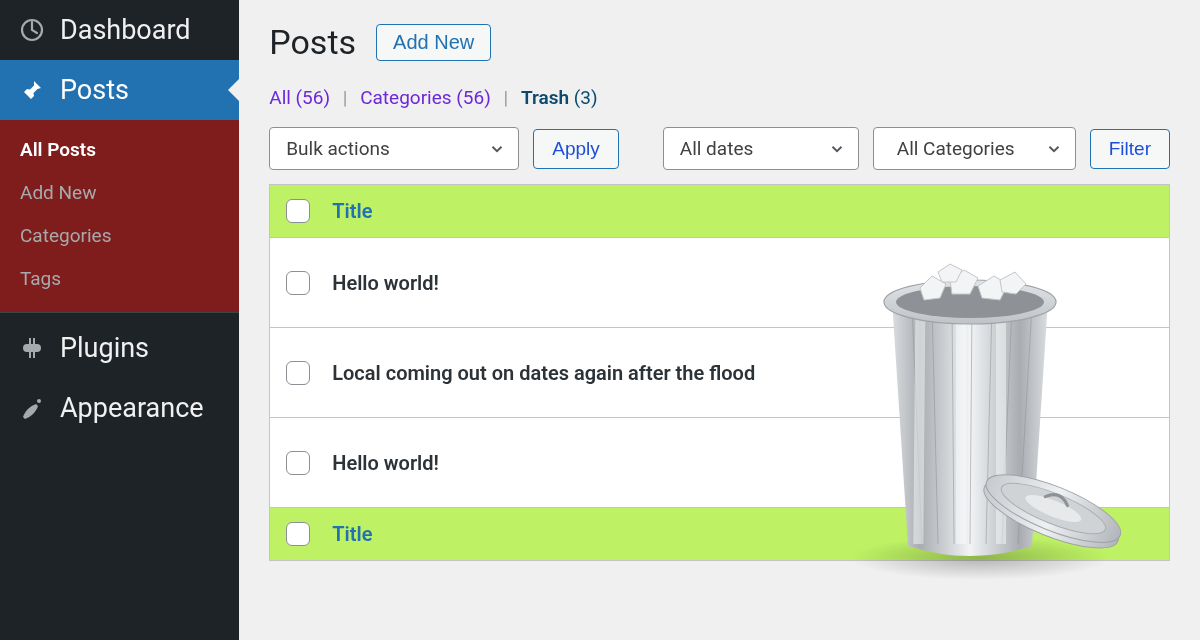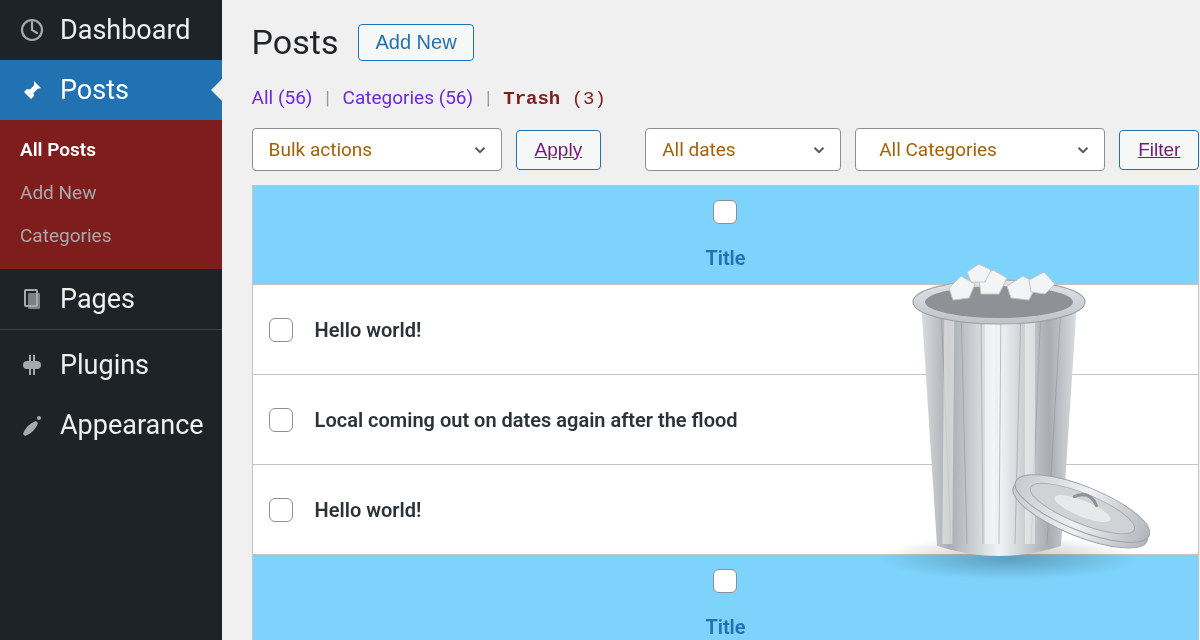--- a/index.html
+++ b/index.html
@@ -86,70 +86,69 @@
   font-size: 20px;
   border-radius: 4px;
   cursor: pointer;
 }
 .subsubsub {
   font-size: 19px;
   color: #50575e;
   margin-bottom: 18px;
 }
 .subsubsub a { color: #6d28d9; text-decoration: none; cursor: pointer; }
-.subsubsub .current { color: #7f1d1d; font-weight: 600; font-family: Liberation Mono, monospace; }
+.subsubsub .current { color: #0c4a6e; font-weight: 600; }
 .subsubsub .pipe { color: #999; margin: 0 8px; }
 
 .toolbar {
   display: flex;
   gap: 14px;
   margin-bottom: 14px;
   align-items: center;
 }
 .select {
   display: inline-flex;
   align-items: center;
   justify-content: space-between;
   border: 1px solid #8c8f94;
   border-radius: 4px;
   background: #fff;
-  color: #a16207;
+  color: #404040;
   font-size: 19px;
   padding: 9px 12px 9px 16px;
   cursor: pointer;
   gap: 18px;
 }
 .select.bulk { width: 250px; }
 .select.date { width: 196px; text-align: right; }
-.select.cat { width: 250px; padding-left: 23px; }
+.select.cat { width: 203px; padding-left: 23px; }
 .chev { width: 18px; height: 18px; }
 .btn-outline {
   border: 1px solid #2271b1;
-  color: #701a75;
+  color: #1d4ed8;
   background: #f6f7f7;
   padding: 8px 18px;
   font-size: 19px;
   border-radius: 4px;
   cursor: pointer;
-  text-decoration: underline;
 }
 
 
 .posts-table {
   background: #fff;
   border: 1px solid #c3c4c7;
 }
 .row {
   display: flex;
   align-items: center;
   gap: 22px;
   border-bottom: 1px solid #c3c4c7;
   padding: 14px 16px;
 }
-.row.header, .row.header2 { background: #7dd3fc; flex-direction: column; }
+.row.header, .row.header2 { background: #bef264; }
 .row.header .title, .row.header2 .title { color: #2271b1; font-size: 20px; }
 .row .title { color: #2c3338; font-size: 20px; font-weight: 600; }
 .row.body { min-height: 90px; align-items: center; }
 .chk {
   width: 24px; height: 24px; border: 1px solid #8c8f94; border-radius: 6px;
   background: #fff; cursor: pointer; flex-shrink: 0;
 }
 
 
 .trash-illus {
@@ -181,32 +180,24 @@
           <path d="M14 3l7 7-3.5 1-4 4 .5 3-3 3-3.5-3.5L3 22l4.5-4.5L4 14l3-3 3 .5 4-4z"></path>
         </svg>
     </span>
     <span>Posts</span>
   </div>
 
   <div class="sub">
     <span class="sub-item current">All Posts</span>
     <span class="sub-item">Add New</span>
     <span class="sub-item">Categories</span>
-  </div>
-
-
-  <div class="side-item">
-    <span class="ic">
-      <svg viewBox="0 0 24 24" width="24" height="24" fill="currentColor">
-          <rect x="5" y="3" width="12" height="16" rx="1" fill="none" stroke="currentColor" stroke-width="2"></rect>
-          <rect x="8" y="6" width="12" height="16" rx="1" fill="currentColor" opacity="0.7"></rect>
-        </svg>
-    </span>
-    <span>Pages</span>
-  </div>
+    <span class="sub-item">Tags</span>
+  </div>
+
+
 
 
   <div class="sep"></div>
 
   <div class="side-item">
     <span class="ic">
       <svg viewBox="0 0 24 24" width="24" height="24" fill="currentColor">
           <path d="M9 2v6H7a4 4 0 000 8h2v6h2v-6h2v6h2v-6h2a4 4 0 000-8h-2V2h-2v6h-2V2z"></path>
         </svg>
     </span>

